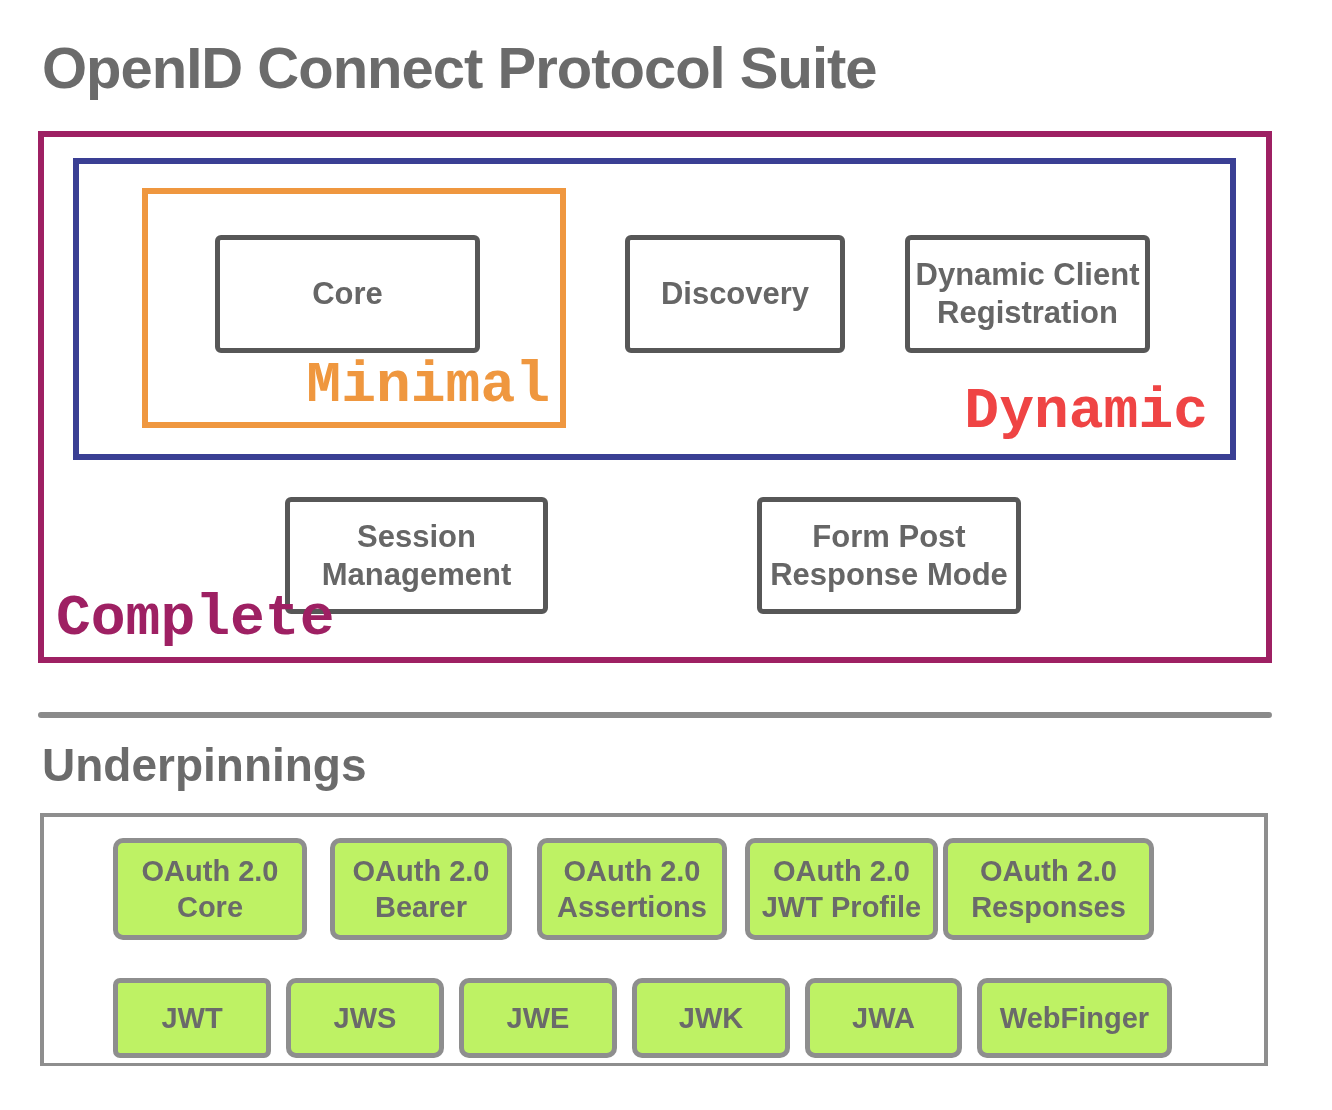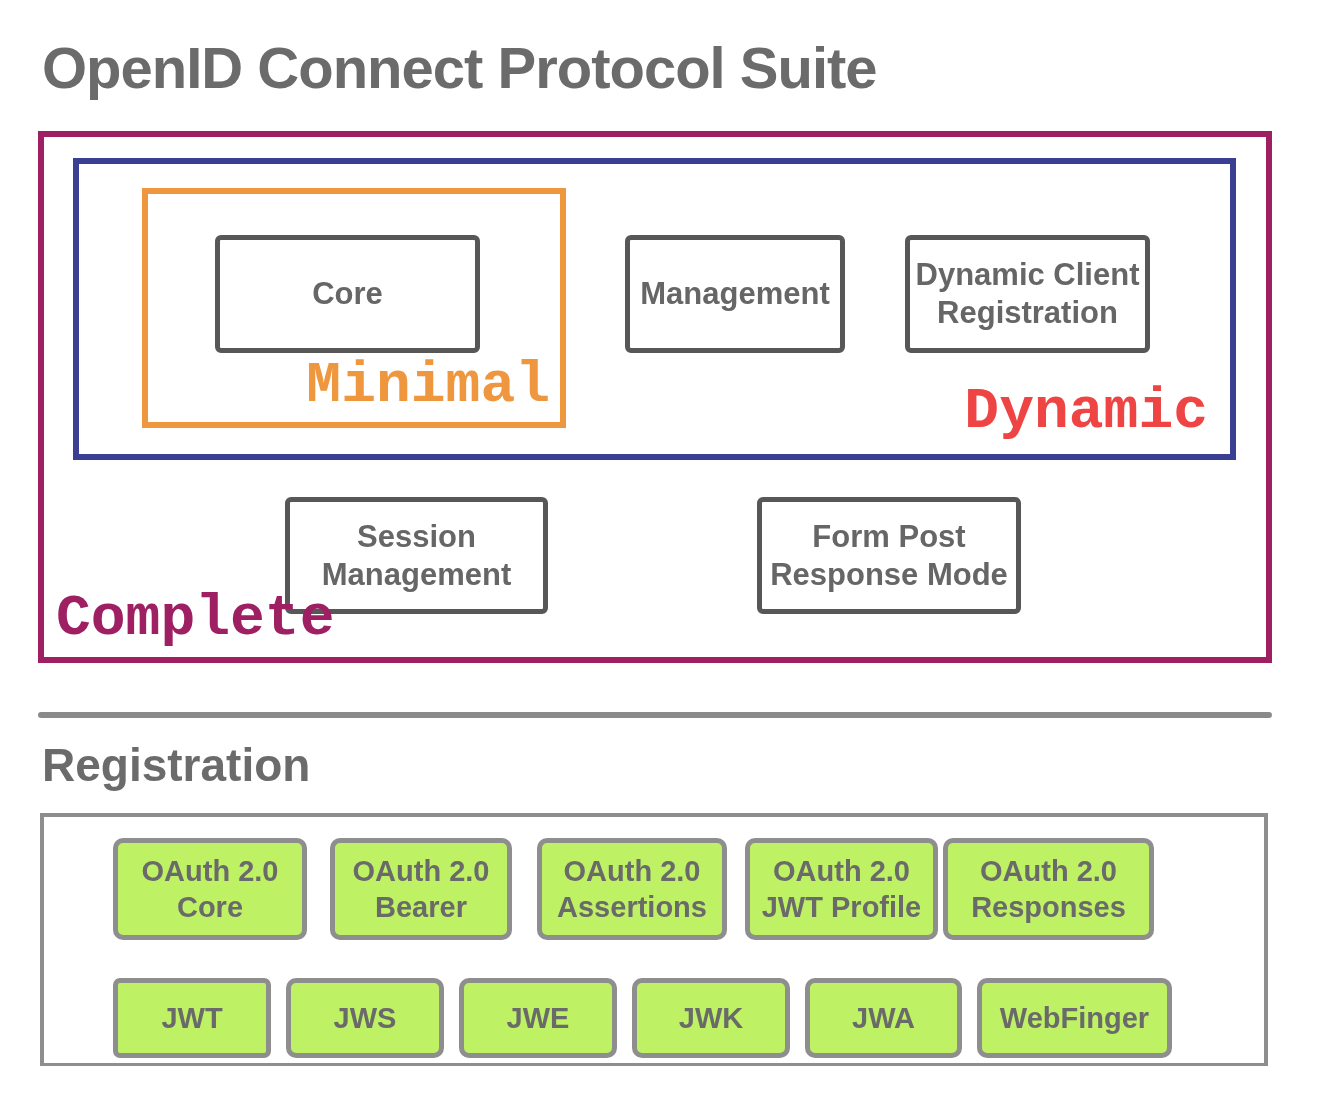--- a/index.html
+++ b/index.html
@@ -121,32 +121,32 @@
 <div class="canvas">
 
   <div class="title">OpenID Connect Protocol Suite</div>
 
   <div class="group complete">
     <div class="group dynamic">
       <div class="group minimal">
         <div class="node core">Core</div>
         <div class="group-label minimal-label">Minimal</div>
       </div>
-      <div class="node discovery">Management</div>
+      <div class="node discovery">Discovery</div>
       <div class="node dcr">Dynamic Client Registration</div>
       <div class="group-label dynamic-label">Dynamic</div>
     </div>
     <div class="node session">Session Management</div>
     <div class="node formpost">Form Post Response Mode</div>
     <div class="group-label complete-label">Complete</div>
   </div>
 
   <div class="divider"></div>
 
-  <div class="subheading">Registration</div>
+  <div class="subheading">Underpinnings</div>
 
   <div class="upin-container">
     <div class="upin r1 r1c1">OAuth 2.0 Core</div>
     <div class="upin r1 r1c2">OAuth 2.0 Bearer</div>
     <div class="upin r1 r1c3">OAuth 2.0 Assertions</div>
     <div class="upin r1 r1c4">OAuth 2.0 JWT Profile</div>
     <div class="upin r1 r1c5">OAuth 2.0 Responses</div>
     <div class="upin r2 r2c1">JWT</div>
     <div class="upin r2 r2c2">JWS</div>
     <div class="upin r2 r2c3">JWE</div>

